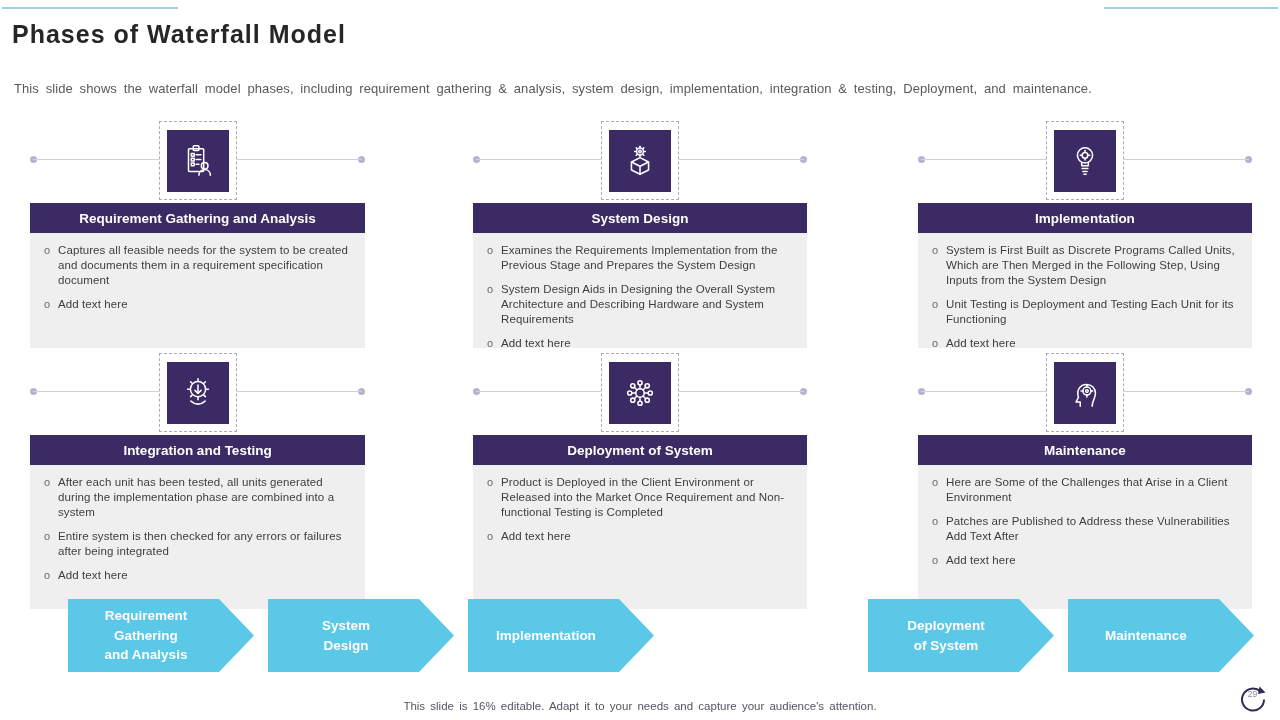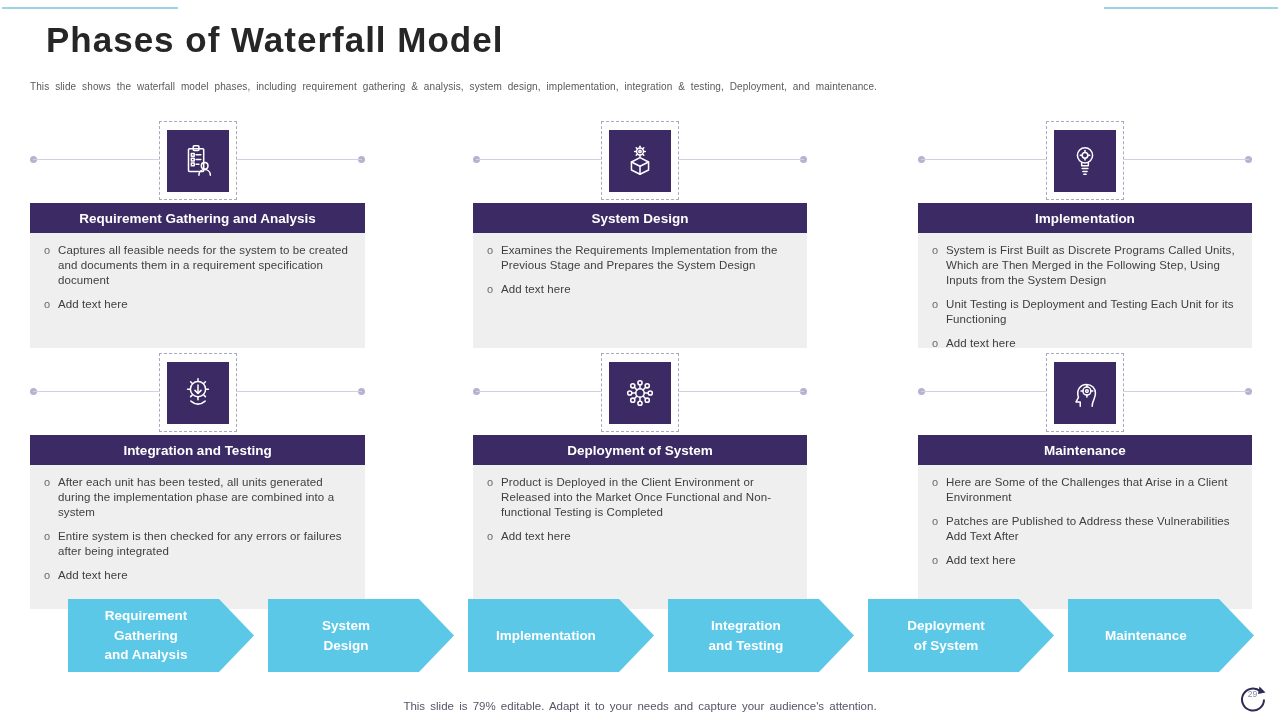--- a/index.html
+++ b/index.html
@@ -5,26 +5,26 @@
   * { margin: 0; padding: 0; box-sizing: border-box; }
   html, body { width: 1280px; height: 720px; background: #fff; overflow: hidden; }
   body { font-family: "Liberation Sans", sans-serif; }
   .slide { position: relative; width: 1280px; height: 720px; background: #fff; }
 
   .top-line { position: absolute; top: 7px; height: 2px; background: #9ed3e6; }
   .top-line.left  { left: 2px;    width: 176px; }
   .top-line.right { left: 1104px; width: 174px; }
 
   .title {
-    position: absolute; left: 46px; top: 20px;
-    font-size: 35px; font-weight: bold; color: #262626; letter-spacing: 1px;
+    position: absolute; left: 12px; top: 20px;
+    font-size: 25px; font-weight: bold; color: #262626; letter-spacing: 1px;
   }
   .subtitle {
-    position: absolute; left: 30px; top: 81px;
-    font-size: 10px; color: #595959; word-spacing: 3px; letter-spacing: 0.1px;
+    position: absolute; left: 14px; top: 81px;
+    font-size: 13px; color: #595959; word-spacing: 3px; letter-spacing: 0.1px;
   }
 
   .card { position: absolute; }
   .connector { position: relative; height: 79px; }
   .hline { position: absolute; left: 3px; right: 3px; top: 38px; height: 1px; background: #d2cfe2; }
   .dot { position: absolute; top: 35px; width: 7px; height: 7px; border-radius: 50%; background: #b7b2cf; }
   .dot.left  { left: 0; }
   .dot.right { right: 0; }
   .icon-box {
     position: absolute; left: 50%; transform: translateX(-50%); top: 0;
@@ -133,20 +133,23 @@
             <path d="M11 21 v8.5 l9 4.5 9 -4.5 v-8.5"></path>
             <line x1="20" y1="25.5" x2="20" y2="34"></line>
           </svg>
         </div>
       </div>
     </div>
     <div class="card-header">System Design</div>
     <div class="card-body">
       <div class="bullet">
           <span>Examines the Requirements Implementation from the Previous Stage and Prepares the System Design</span>
+        </div>
+      <div class="bullet">
+          <span>System Design Aids in Designing the Overall System Architecture and Describing Hardware and System Requirements</span>
         </div>
       <div class="bullet">
           <span>Add text here</span>
         </div>
     </div>
   </div>
 
   <div class="card row1" style="left:918px; top:121px; width:334px;">
     <div class="connector">
       <span class="dot left"></span>
@@ -246,21 +249,21 @@
               <circle cx="12.4" cy="27.6" r="2.2"></circle>
             <line x1="16.8" y1="16.8" x2="14" y2="14"></line>
               <circle cx="12.4" cy="12.4" r="2.2"></circle>
           </svg>
         </div>
       </div>
     </div>
     <div class="card-header">Deployment of System</div>
     <div class="card-body">
       <div class="bullet">
-          <span>Product is Deployed in the Client Environment or Released into the Market Once Functional and Non-functional Testing is Completed</span>
+          <span>Product is Deployed in the Client Environment or Released into the Market Once Requirement and Non-functional Testing is Completed</span>
         </div>
       <div class="bullet">
           <span>Add text here</span>
         </div>
     </div>
   </div>
 
   <div class="card row2" style="left:918px; top:353px; width:334px;">
     <div class="connector">
       <span class="dot left"></span>
@@ -299,33 +302,29 @@
 Gathering
 and Analysis</span>
     </div>
   <div class="arrow" style="left:268px">
       <span class="arrow-label">System
 Design</span>
     </div>
   <div class="arrow" style="left:468px">
       <span class="arrow-label">Implementation</span>
     </div>
-  <div class="arrow" style="left:668px">
-      <span class="arrow-label">Integration
-and Testing</span>
-    </div>
   <div class="arrow" style="left:868px">
       <span class="arrow-label">Deployment
 of System</span>
     </div>
   <div class="arrow" style="left:1068px">
       <span class="arrow-label">Maintenance</span>
     </div>
 
-  <p class="footer">This slide is 79% editable. Adapt it to your needs and capture your audience's attention.</p>
+  <p class="footer">This slide is 16% editable. Adapt it to your needs and capture your audience's attention.</p>
 
   <svg class="page-badge" viewBox="0 0 33 33">
     <path d="M24.5 8.5 A 11 11 0 1 0 28 16.5" fill="none" stroke="#2e2c55" stroke-width="2"></path>
     <polygon points="23.5,3.5 29.5,9.5 22,11" fill="#2e2c55"></polygon>
     <text class="num" x="16.5" y="14" text-anchor="middle">29</text>
   </svg>
 
 </div>
 
 </body></html>

